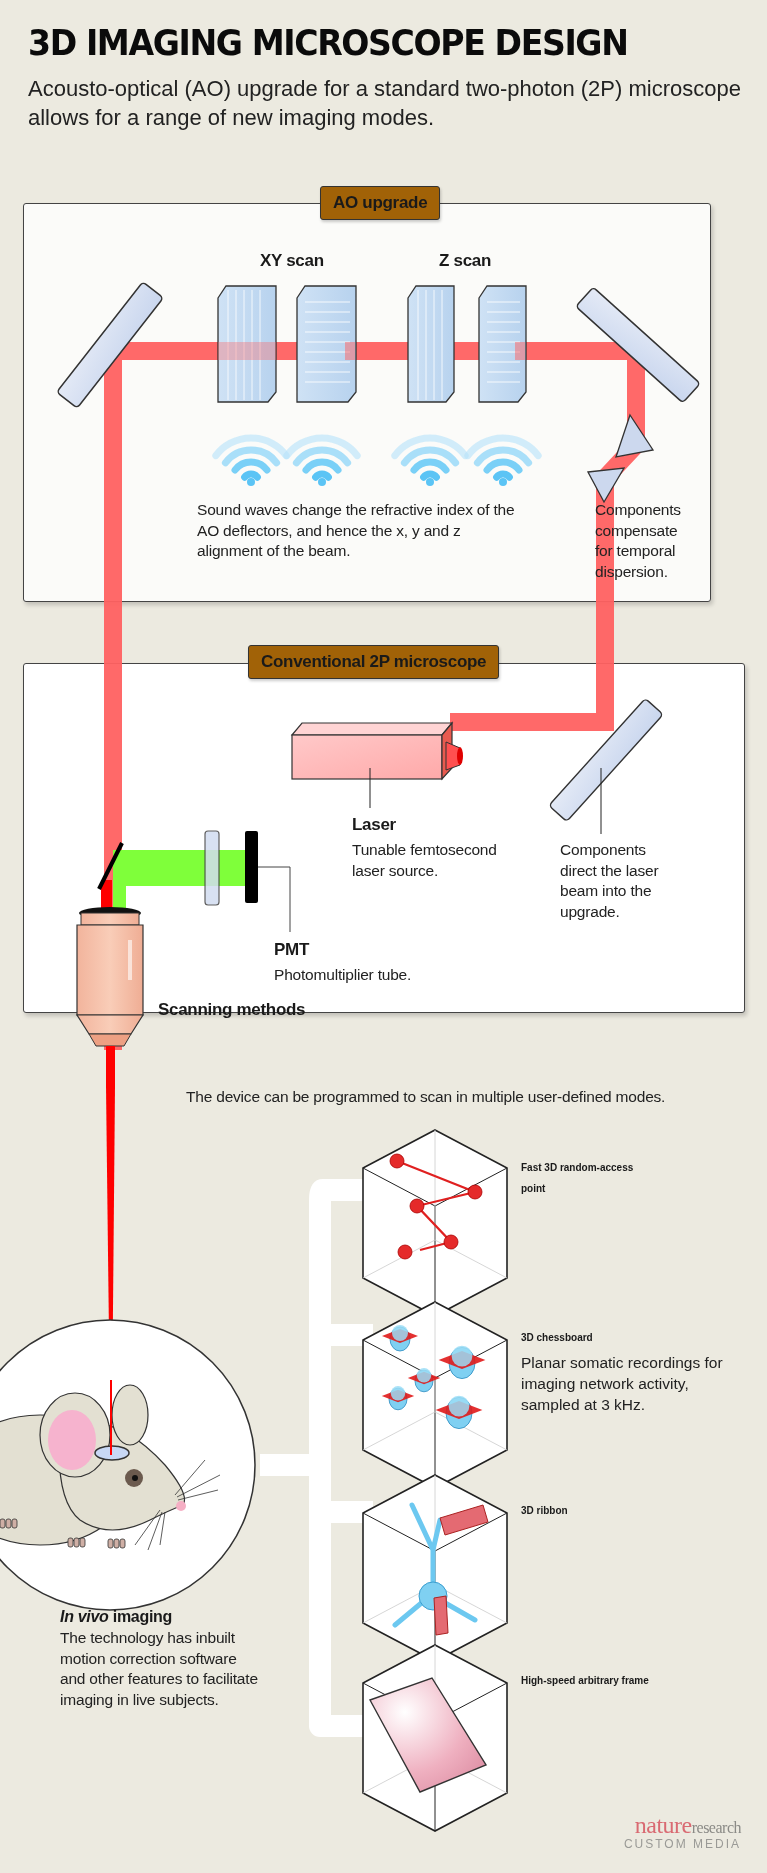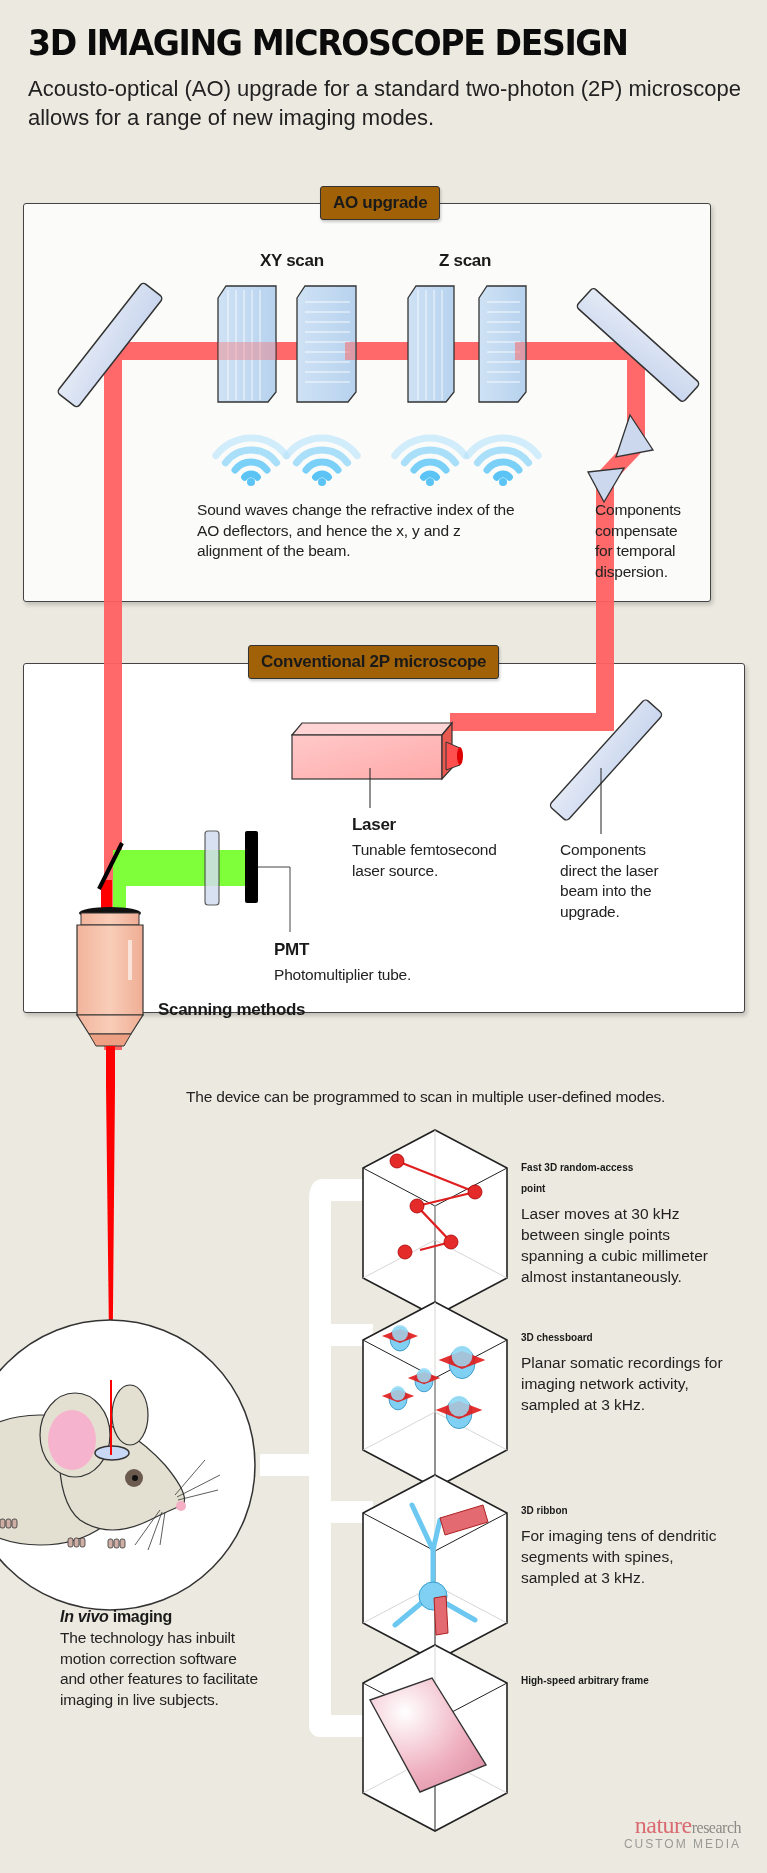--- a/index.html
+++ b/index.html
@@ -302,29 +302,27 @@
 <div class="abs txt" style="left:352px; top:840px; width:160px;">Tunable femtosecond laser source.</div>
 <div class="abs txt" style="left:560px; top:840px; width:115px;">Components direct the laser beam into the upgrade.</div>
 <div class="abs lbl-bold" style="left:274px; top:940px;">PMT</div>
 <div class="abs txt" style="left:274px; top:965px; width:200px;">Photomultiplier tube.</div>
 
 <div class="abs lbl-bold" style="left:158px; top:1000px;">Scanning methods</div>
 <div class="abs txt" style="left:158px; top:1087px; width:560px;margin-left:28px;">The device can be programmed to scan in multiple user-defined modes.</div>
 
 <div class="abs" style="left:521px; top:1157px; width:220px;">
   <div class="mode-title" style="width:130px;">Fast 3D random-access point</div>
-  <div class="mode-desc" style="width:205px;">Laser moves at 30 kHz between single points spanning a cubic millimeter almost instantaneously.</div>
 </div>
 <div class="abs" style="left:521px; top:1327px; width:220px;">
   <div class="mode-title">3D chessboard</div>
   <div class="mode-desc" style="width:205px;">Planar somatic recordings for imaging network activity, sampled at 3 kHz.</div>
 </div>
 <div class="abs" style="left:521px; top:1500px; width:220px;">
   <div class="mode-title">3D ribbon</div>
-  <div class="mode-desc" style="width:210px;">For imaging tens of dendritic segments with spines, sampled at 3 kHz.</div>
 </div>
 <div class="abs" style="left:521px; top:1670px; width:220px;">
   <div class="mode-title" style="width:170px;">High-speed arbitrary frame</div>
 </div>
 
 <div class="abs" style="left:60px; top:1608px; width:200px;">
   <div class="lbl-bold" style="font-size:16px;">
     <i>In vivo</i><span> imaging</span>
   </div>
   <div class="txt" style="margin-top:2px;">The technology has inbuilt motion correction software and other features to facilitate imaging in live subjects.</div>

